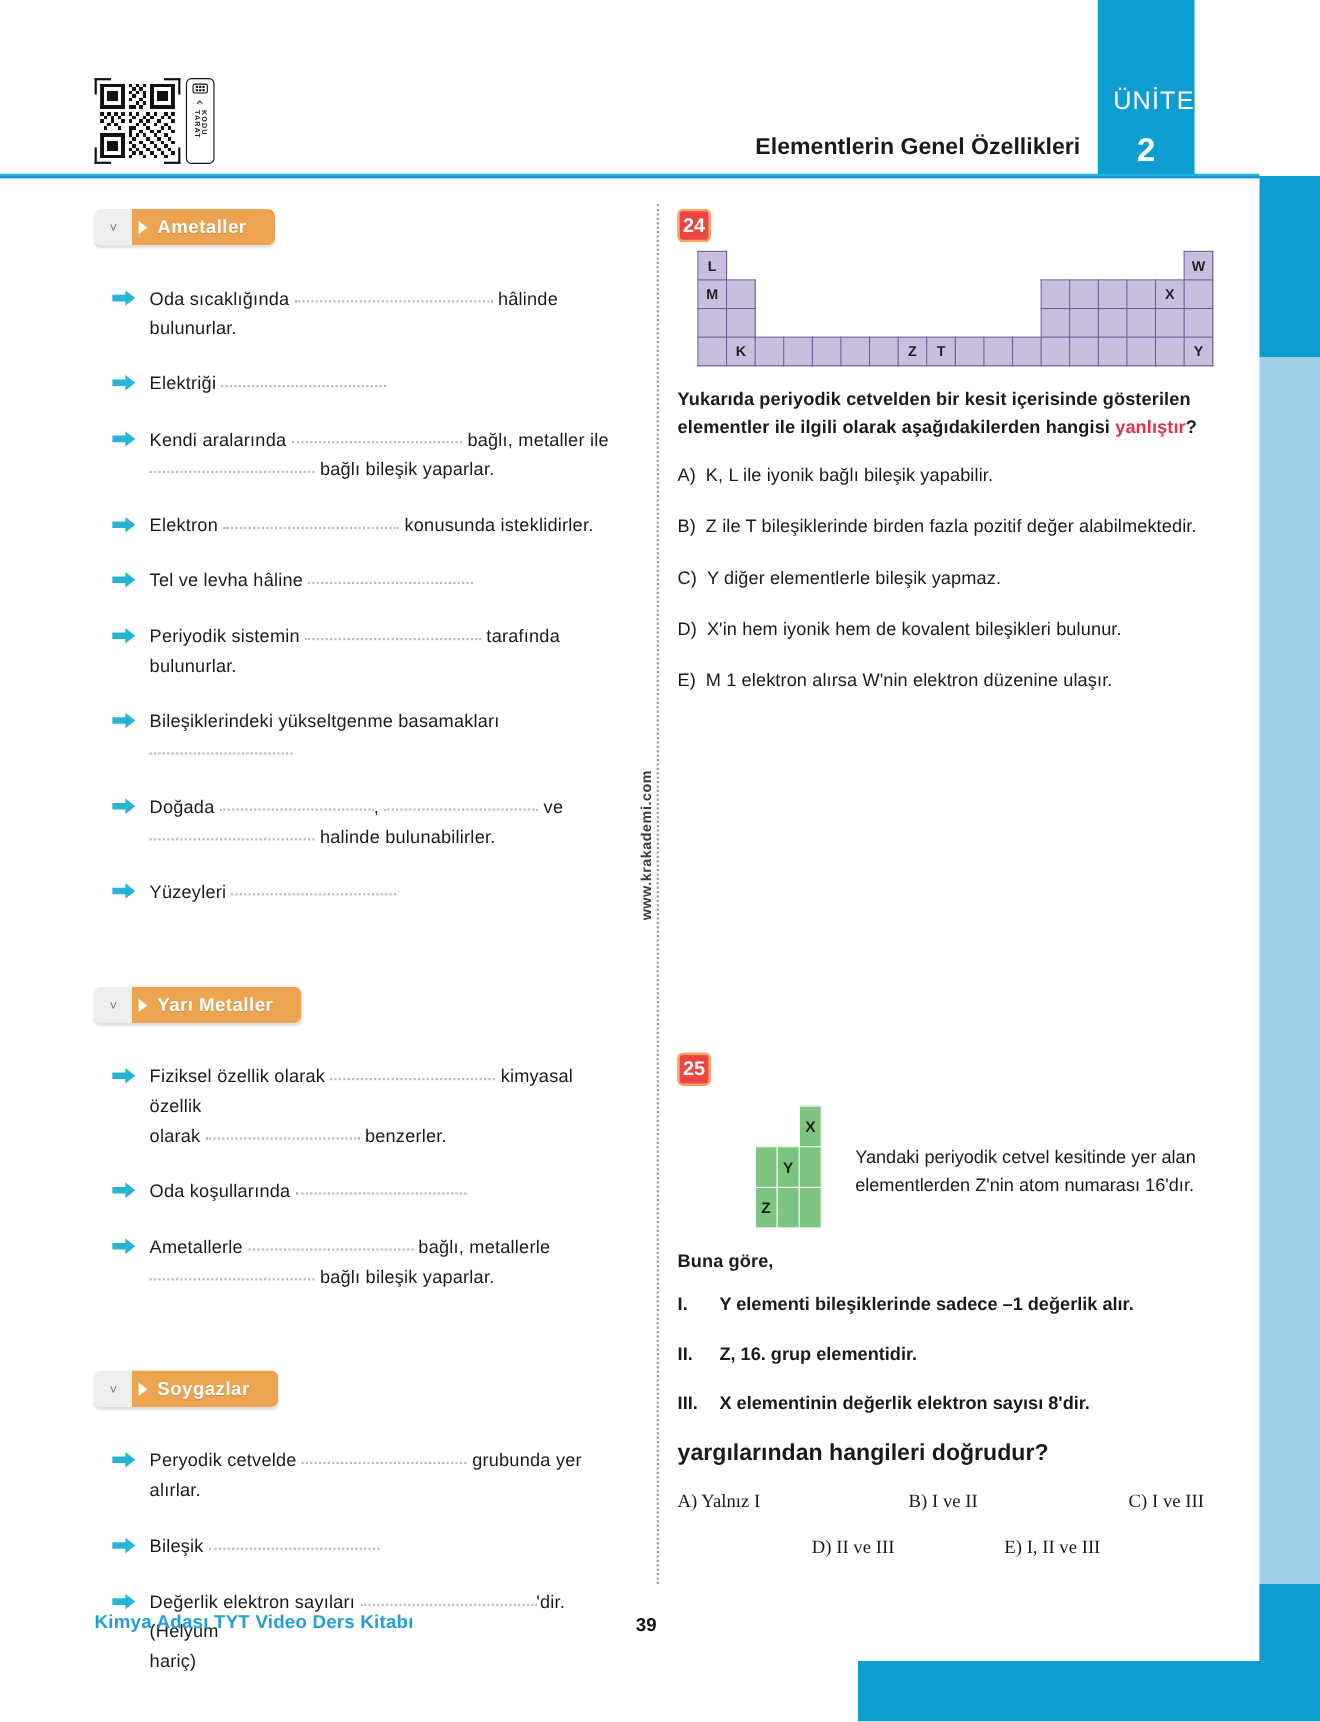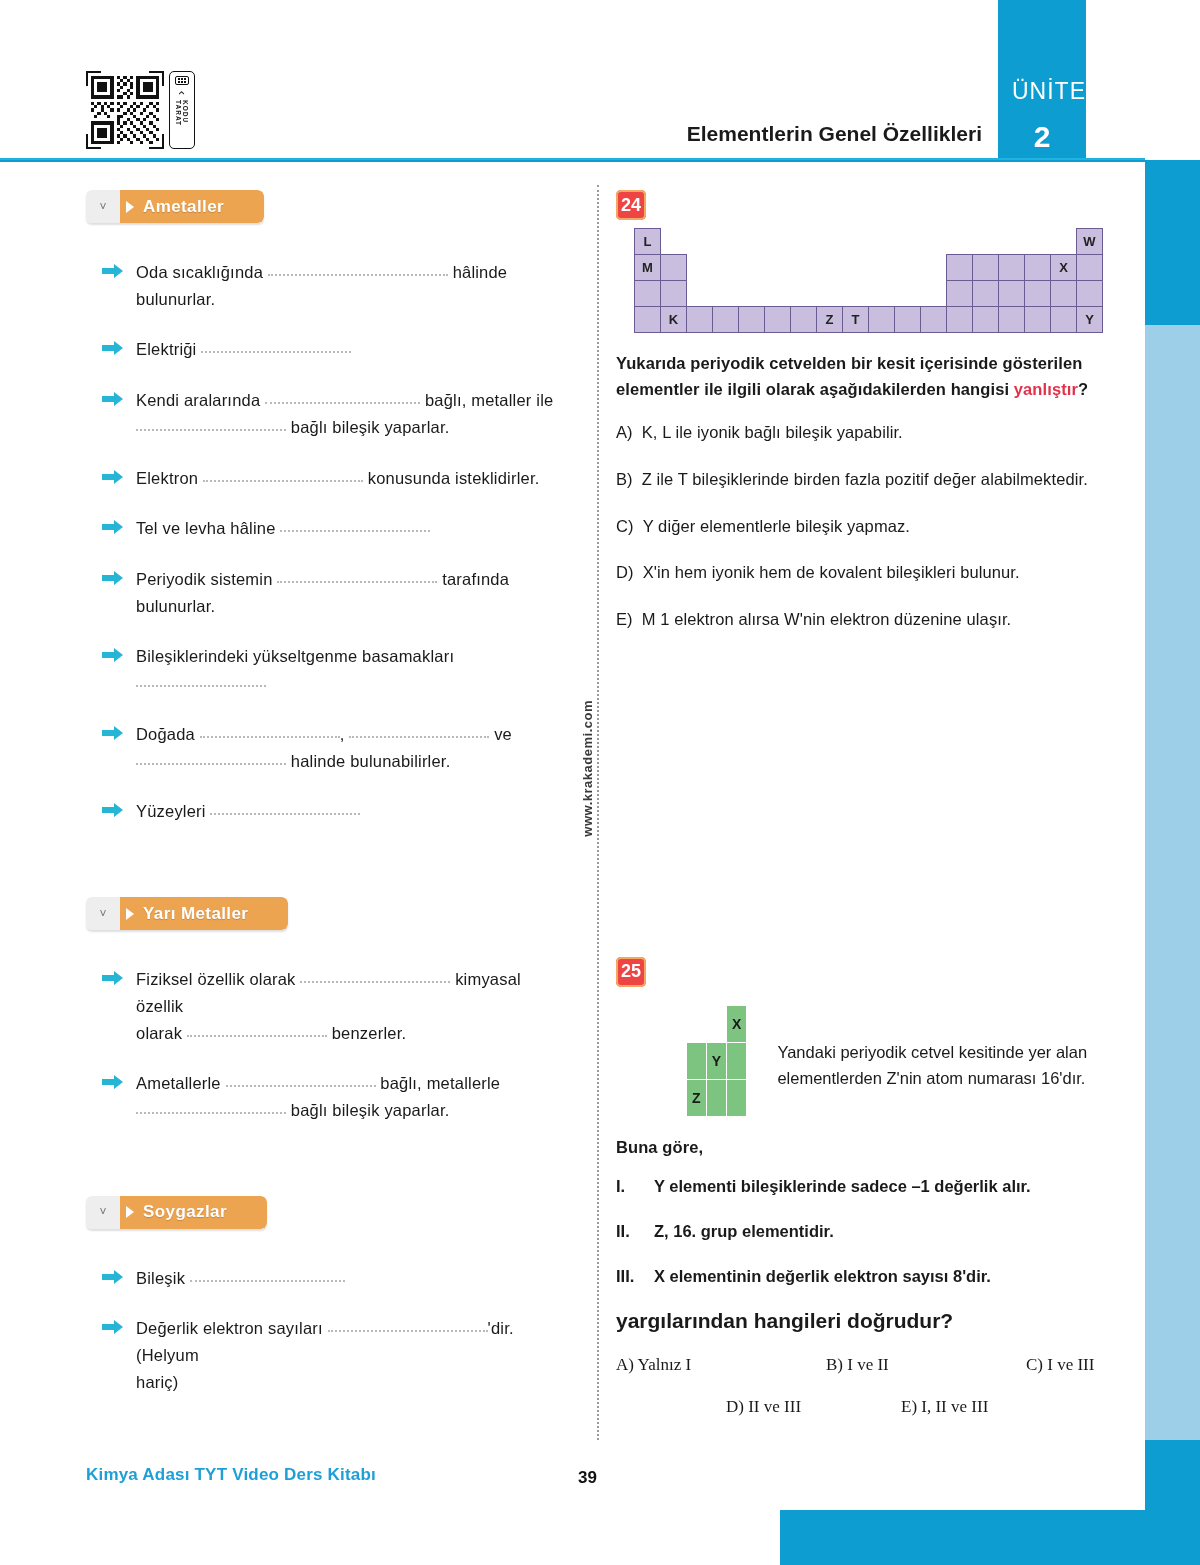--- a/index.html
+++ b/index.html
@@ -76,21 +76,21 @@
   .pill{
     position:relative;display:inline-flex;align-items:center;height:33px;
     border-radius:6px;overflow:hidden;margin-bottom:20px;
     box-shadow:0 2px 2px rgba(0,0,0,.13);
   }
   .pill-left{
     width:34px;height:33px;background:#eeeeee;display:flex;align-items:center;justify-content:center;
     color:#777;font-size:12px;
   }
   .pill-body{
-    background:#eda450;height:33px;display:flex;align-items:center;padding:0 40px 0 6px;
+    background:#eda450;height:33px;display:flex;align-items:center;padding:0 26px 0 6px;
     border-radius:0 6px 6px 0;
   }
   .pill-tri{
     width:0;height:0;border-top:6px solid transparent;border-bottom:6px solid transparent;
     border-left:8px solid #ffffff;margin-right:9px;
   }
   .pill-text{
     color:#ffffff;font-size:17px;font-weight:bold;letter-spacing:0.4px;
     text-shadow:0 1px 1px rgba(0,0,0,.18);
   }
@@ -151,21 +151,21 @@
     display:flex;gap:10px;
   }
   .roman-list li .rn{flex:0 0 28px;}
   .q25-ask{font-size:21px;font-weight:bold;margin-top:4px;}
 
   .ans-serif{font-family:"Liberation Serif", serif;font-size:17px;}
   .ans-row{display:flex;margin-top:22px;}
   .ans-row.r1 > div:nth-child(1){width:210px;}
   .ans-row.r1 > div:nth-child(2){width:200px;}
   .ans-row.r2{padding-left:110px;}
-  .ans-row.r2 > div:nth-child(1){width:175px;}
+  .ans-row.r2 > div:nth-child(1){width:175px;margin-left:12px;}
 
   
   .footer-title{
     position:absolute;left:86px;top:1465px;
     font-size:17px;font-weight:bold;color:#1f9fd6;letter-spacing:0.2px;
   }
   .footer-page{
     position:absolute;left:578px;top:1468px;
     font-size:17px;font-weight:bold;color:#111;
   }
@@ -429,38 +429,53 @@
       <span class="blank" style="width:150px"></span>
       <span>kimyasal özellik</span><br>
       <span>olarak</span>
       <span class="blank" style="width:140px"></span>
       <span>benzerler.</span>
     </li>
     <li>
       <svg class="arrow-ic" viewBox="0 0 22 16">
           <path d="M0 5h12V1l9 7-9 7v-4H0z" fill="#27b5d6"></path>
         </svg>
+      <span>Oda koşullarında</span>
+      <span class="blank" style="width:155px"></span>
+    </li>
+    <li>
+      <svg class="arrow-ic" viewBox="0 0 22 16">
+          <path d="M0 5h12V1l9 7-9 7v-4H0z" fill="#27b5d6"></path>
+        </svg>
       <span>Ametallerle</span>
       <span class="blank" style="width:150px"></span>
       <span>bağlı, metallerle</span><br>
       <span class="blank" style="width:150px"></span>
       <span>bağlı bileşik yaparlar.</span>
     </li>
   </ul>
 
   
   <div class="pill" style="margin-top:48px">
     <div class="pill-left">˅</div>
     <div class="pill-body">
       <div class="pill-tri"></div>
       <div class="pill-text">Soygazlar</div>
     </div>
   </div>
 
   <ul class="blist">
+    <li>
+      <svg class="arrow-ic" viewBox="0 0 22 16">
+          <path d="M0 5h12V1l9 7-9 7v-4H0z" fill="#27b5d6"></path>
+        </svg>
+      <span>Peryodik cetvelde</span>
+      <span class="blank" style="width:150px"></span>
+      <span>grubunda yer alırlar.</span>
+    </li>
     <li>
       <svg class="arrow-ic" viewBox="0 0 22 16">
           <path d="M0 5h12V1l9 7-9 7v-4H0z" fill="#27b5d6"></path>
         </svg>
       <span>Bileşik</span>
       <span class="blank" style="width:155px"></span>
     </li>
     <li>
       <svg class="arrow-ic" viewBox="0 0 22 16">
           <path d="M0 5h12V1l9 7-9 7v-4H0z" fill="#27b5d6"></path>

